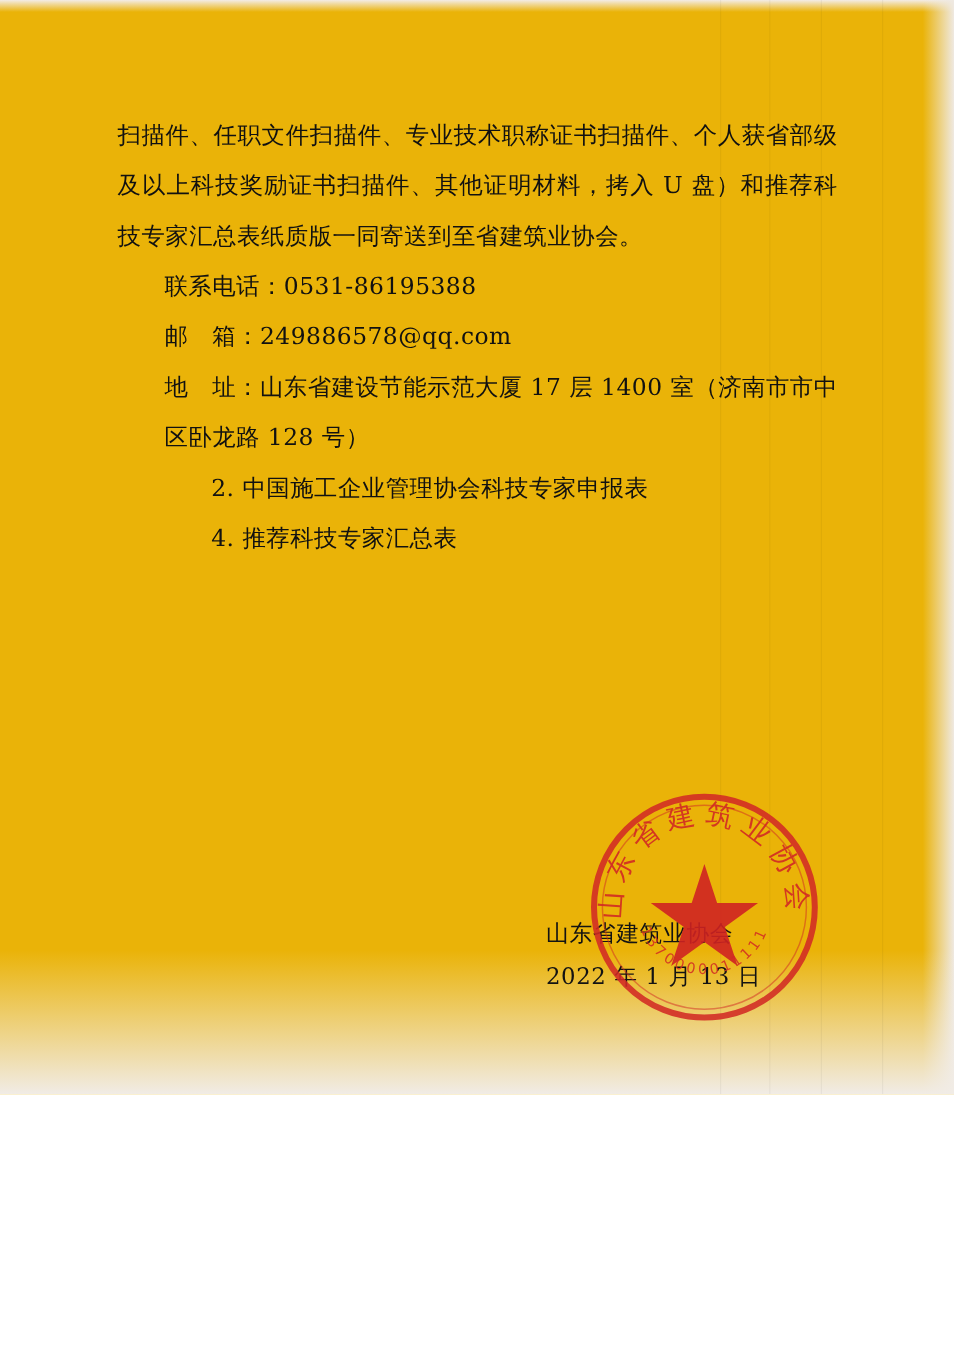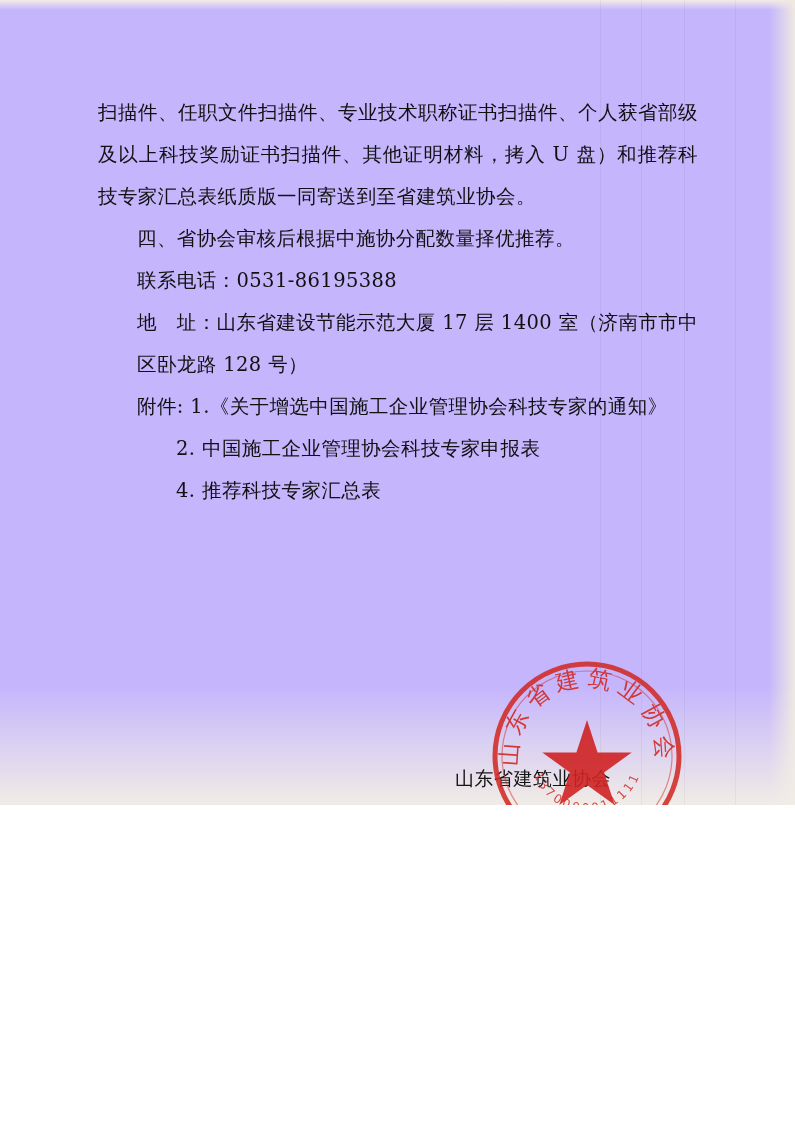--- a/index.html
+++ b/index.html
@@ -7,23 +7,23 @@
     padding: 0;
     background: #ffffff;
   }
   body {
     font-family: "DejaVu Serif", "Liberation Serif", serif;
     color: #111111;
   }
   .page {
     position: relative;
     width: 795px;
-    height: 805px;
+    height: 912px;
     margin: 0 auto;
-    background: #c4b5fd;
+    background: #eab308;
     overflow: hidden;
   }
   
   .scan-edge-top {
     position: absolute;
     top: 0; left: 0; right: 0;
     height: 10px;
     background: linear-gradient(to bottom, #f3ece6, rgba(253,253,251,0));
     pointer-events: none;
   }
@@ -112,29 +112,28 @@
   <div class="scan-edge-bottom"></div>
   <div class="scan-fold" style="left:600px;"></div>
   <div class="scan-fold" style="left:641px;"></div>
   <div class="scan-fold" style="left:684px;"></div>
   <div class="scan-fold" style="left:735px;"></div>
 
   <div class="doc-body">
 
     <p class="para">扫描件、任职文件扫描件、专业技术职称证书扫描件、个人获省部级及以上科技奖励证书扫描件、其他证明材料，拷入 U 盘）和推荐科技专家汇总表纸质版一同寄送到至省建筑业协会。</p>
 
-    <p class="para indent2">四、省协会审核后根据中施协分配数量择优推荐。</p>
 
 
     <p class="para indent-hang">联系电话：0531-86195388</p>
 
+    <p class="para indent-hang">邮　箱：249886578@qq.com</p>
 
     <p class="para indent-hang">地　址：山东省建设节能示范大厦 17 层 1400 室（济南市市中区卧龙路 128 号）</p>
 
-    <p class="para indent-hang">附件: 1.《关于增选中国施工企业管理协会科技专家的通知》</p>
 
     <p class="para indent-attach2">2. 中国施工企业管理协会科技专家申报表</p>
 
     <p class="para indent-attach2">4. 推荐科技专家汇总表</p>
   </div>
 
   <div class="sign-block">
     <div class="sign-line">山东省建筑业协会</div>
     <div class="sign-line">2022 年 1 月 13 日</div>
   </div>

